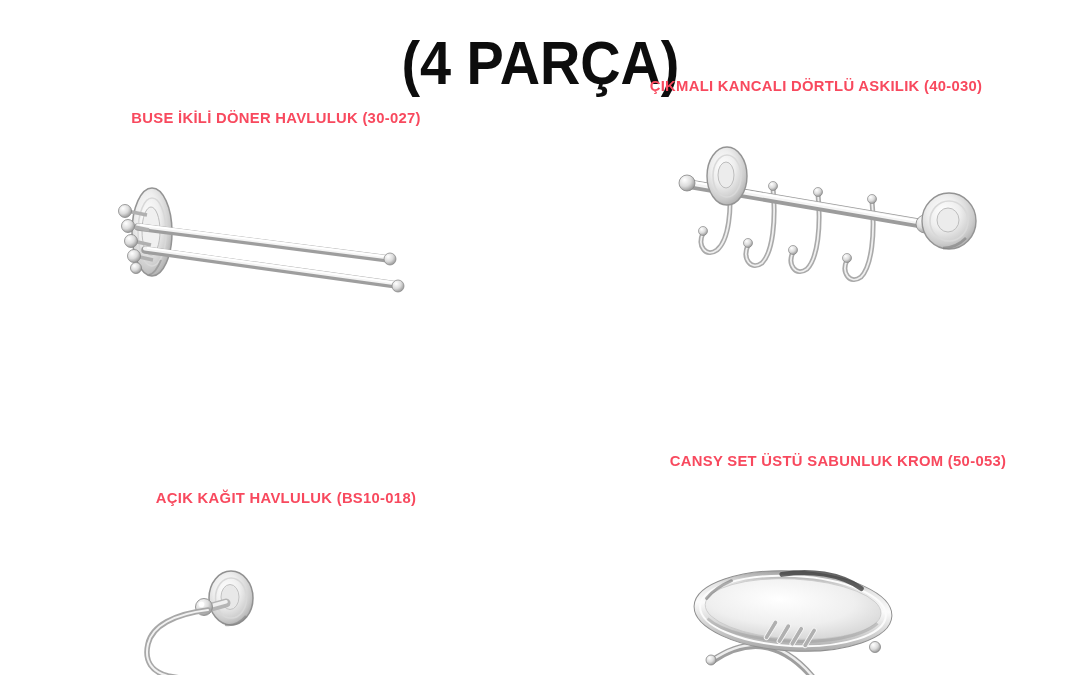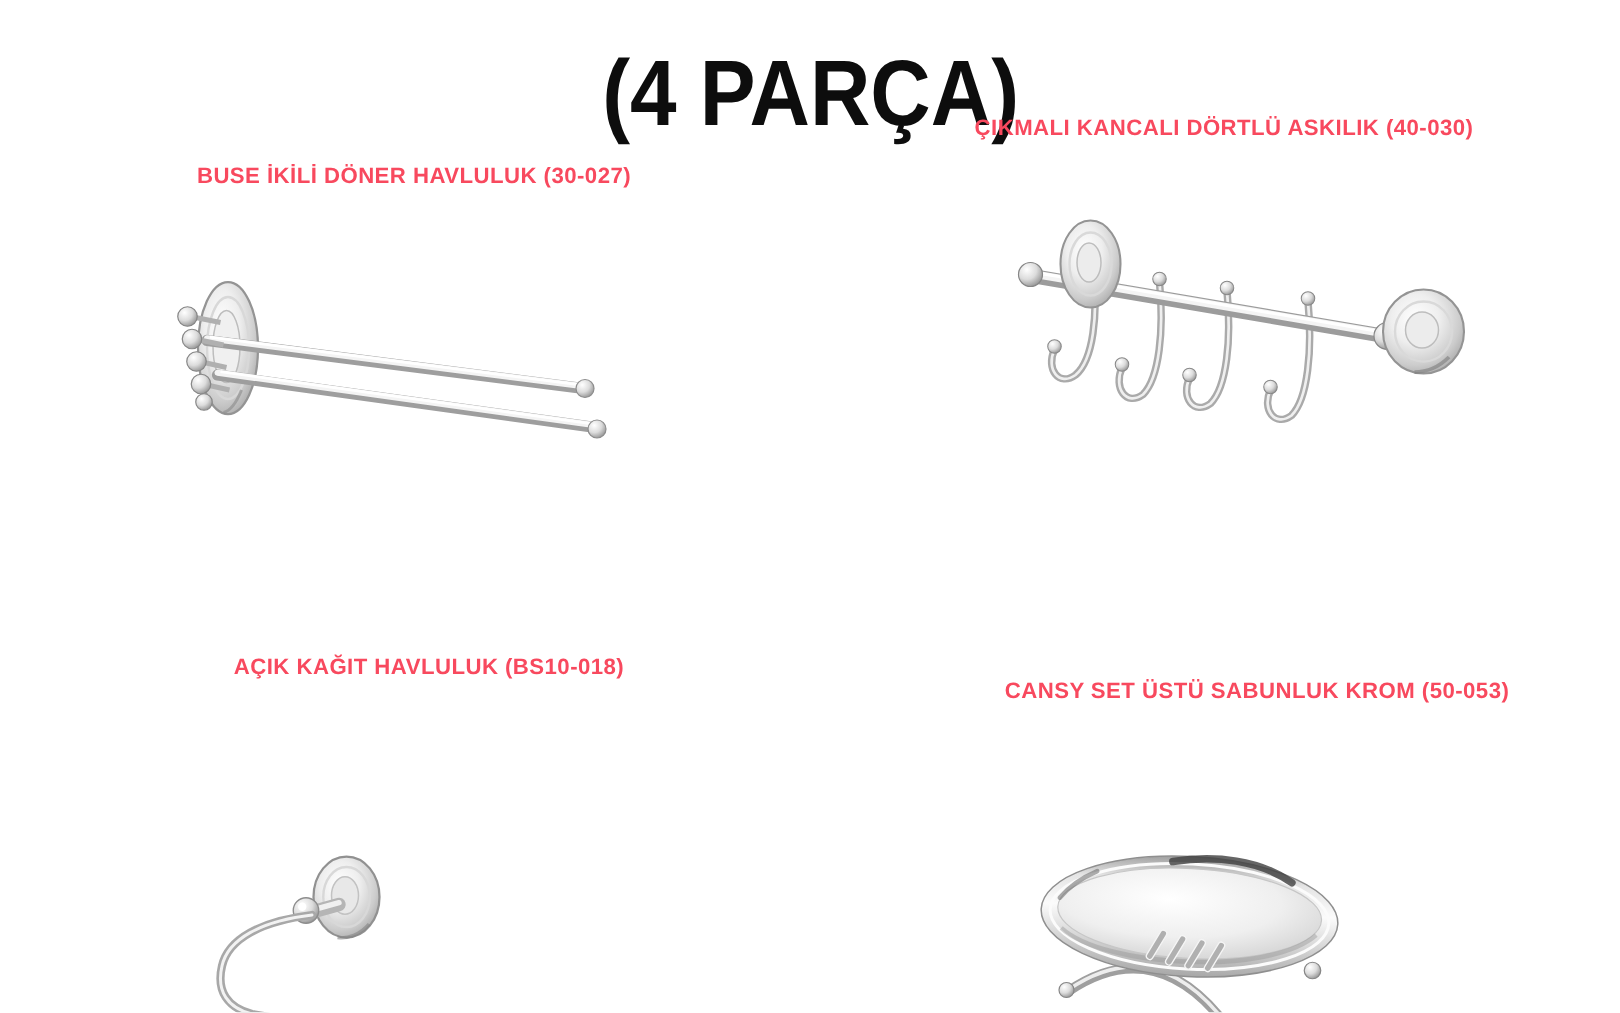--- a/index.html
+++ b/index.html
@@ -16,21 +16,21 @@
     letter-spacing:0px;white-space:nowrap;
   }
   .page-title .squeeze{display:inline-block;transform:scaleX(.9);}
   .plabel{
     position:absolute;width:460px;text-align:center;
     font-size:14.8px;font-weight:bold;letter-spacing:.3px;
     color:var(--accent,#f8495e);white-space:nowrap;
   }
   .plabel-1{left:46px;top:88px;margin-top:22px;}
   .plabel-2{left:586px;top:78px;text-align:center;}
-  .plabel-3{left:56px;top:437px;}
+  .plabel-3{left:56px;top:490px;}
   .plabel-4{left:608px;top:453px;}
   .photo{position:absolute;}
   .photo-1{left:105px;top:175px;}
   .photo-2{left:678px;top:136px;}
   .photo-3{left:128px;top:548px;}
   .photo-4{left:688px;top:553px;}
 </style>
 </head>
 <body style="background-color: rgb(255, 255, 255);">
 

